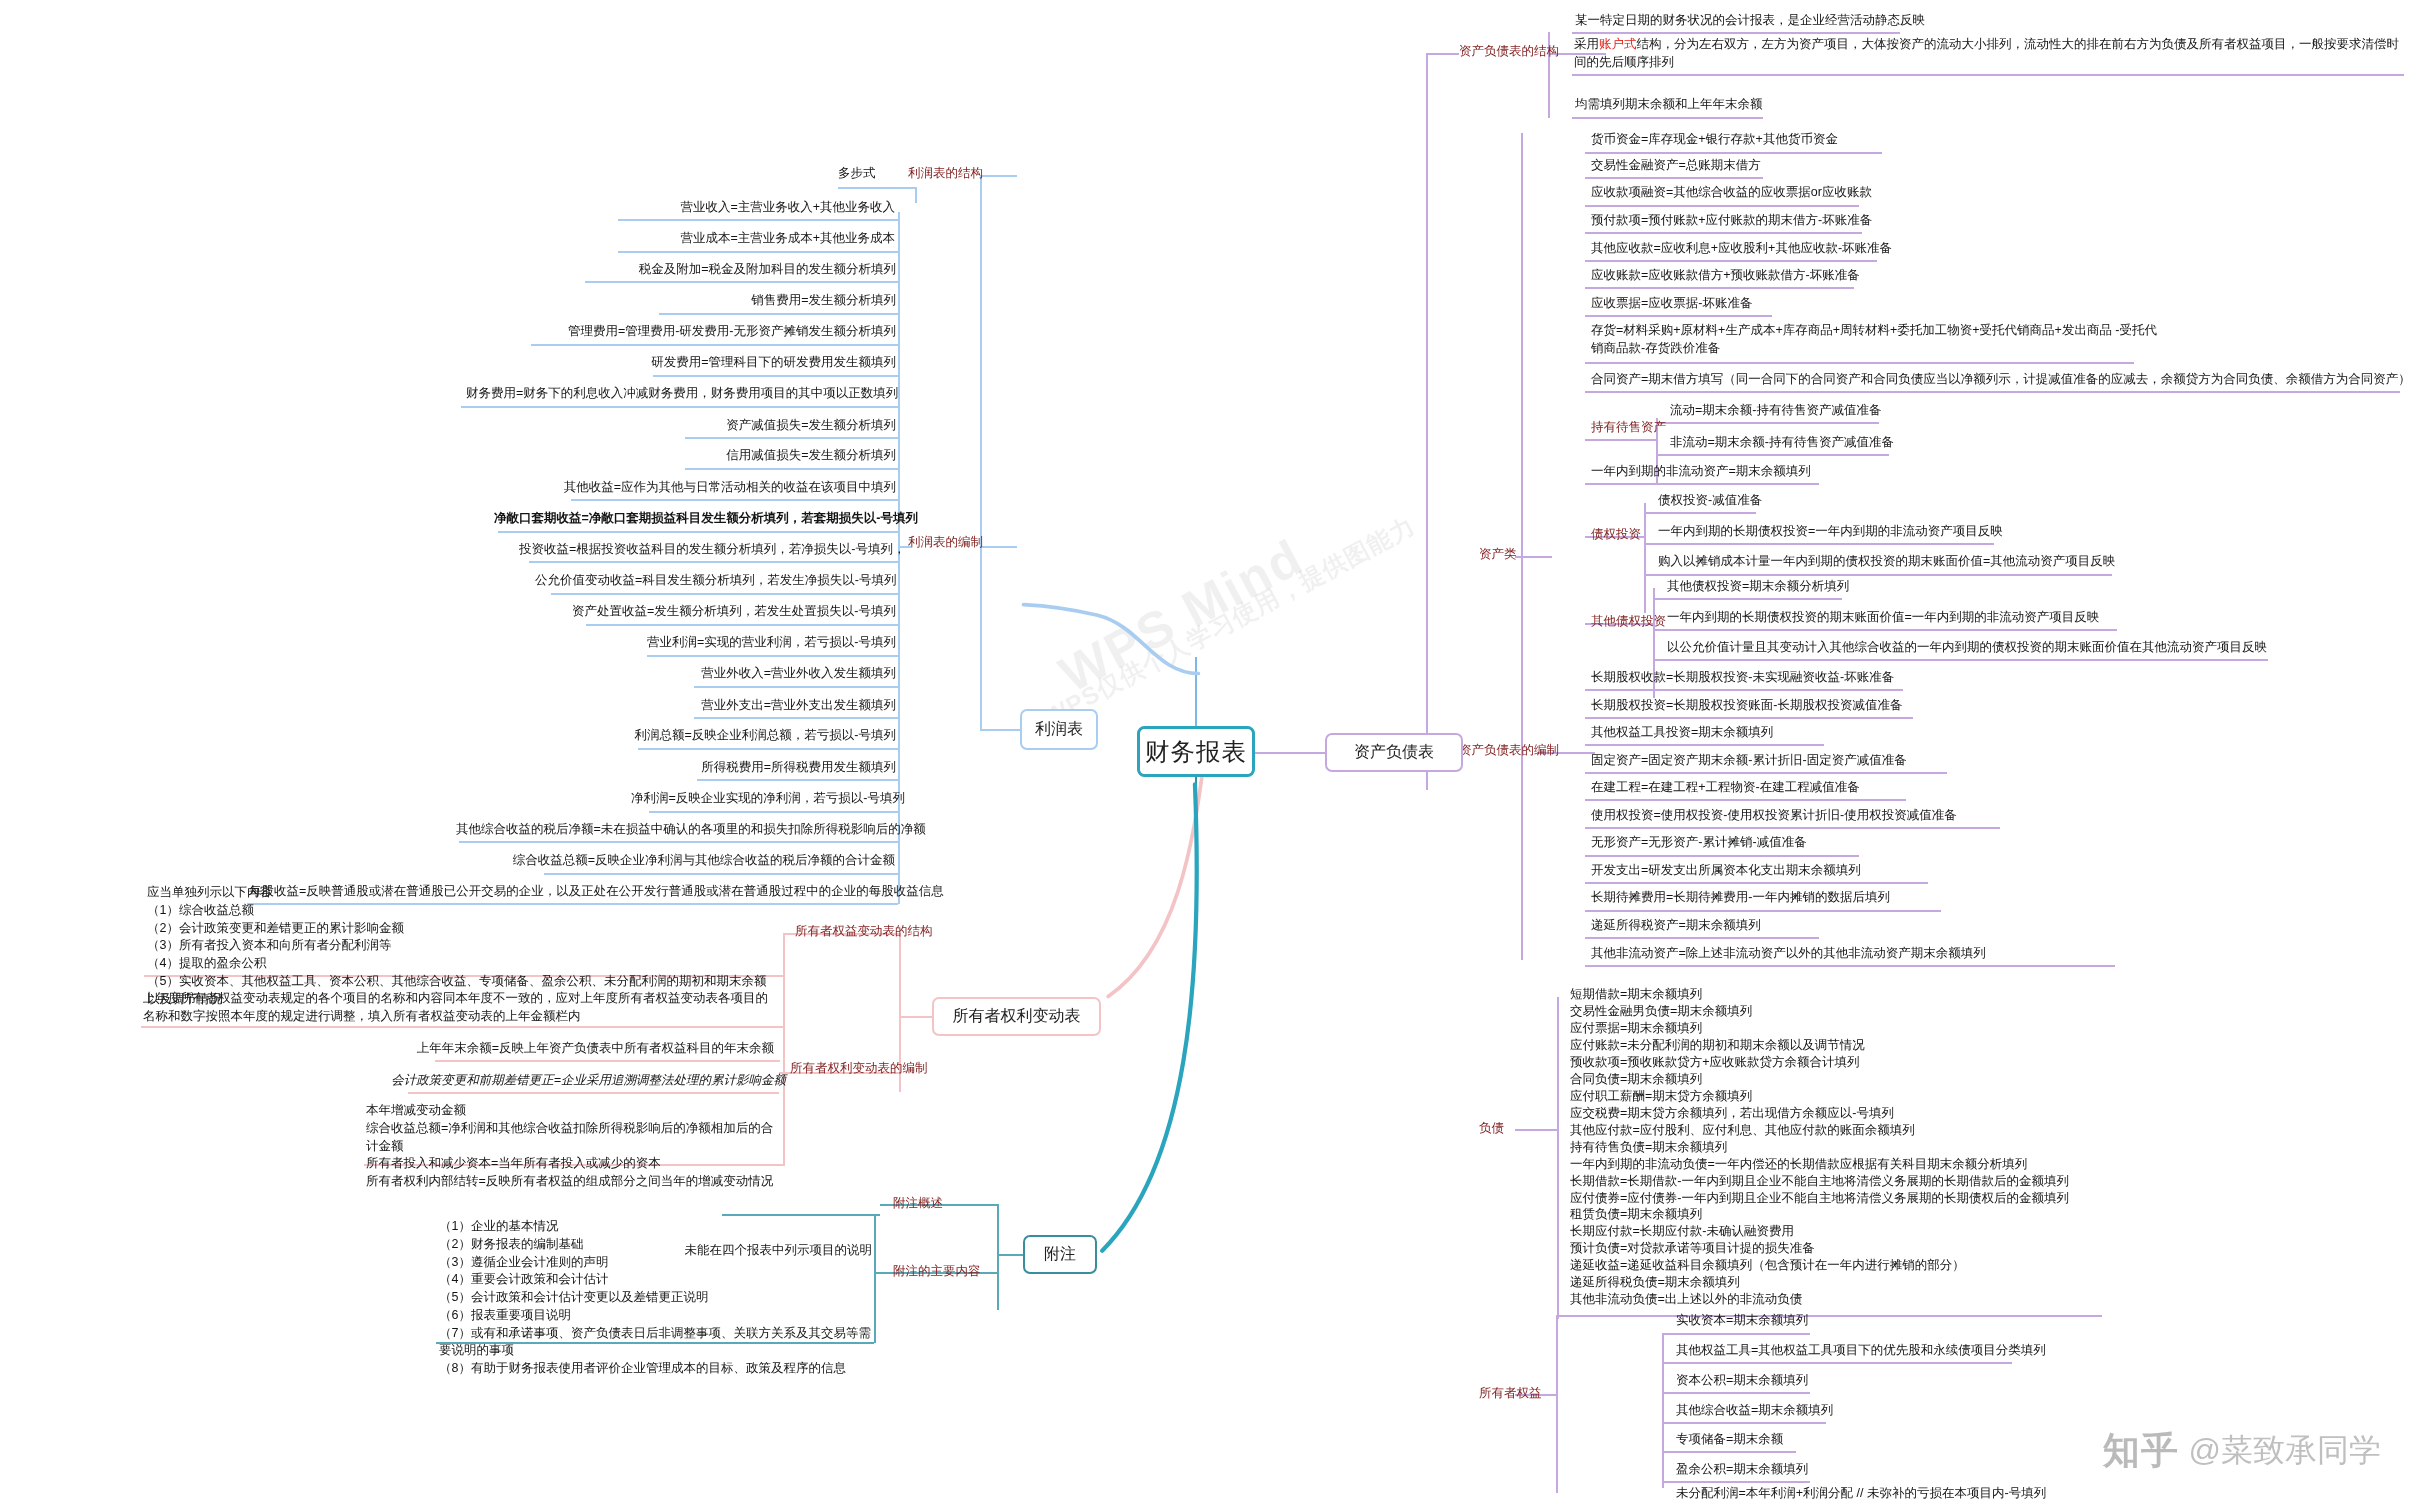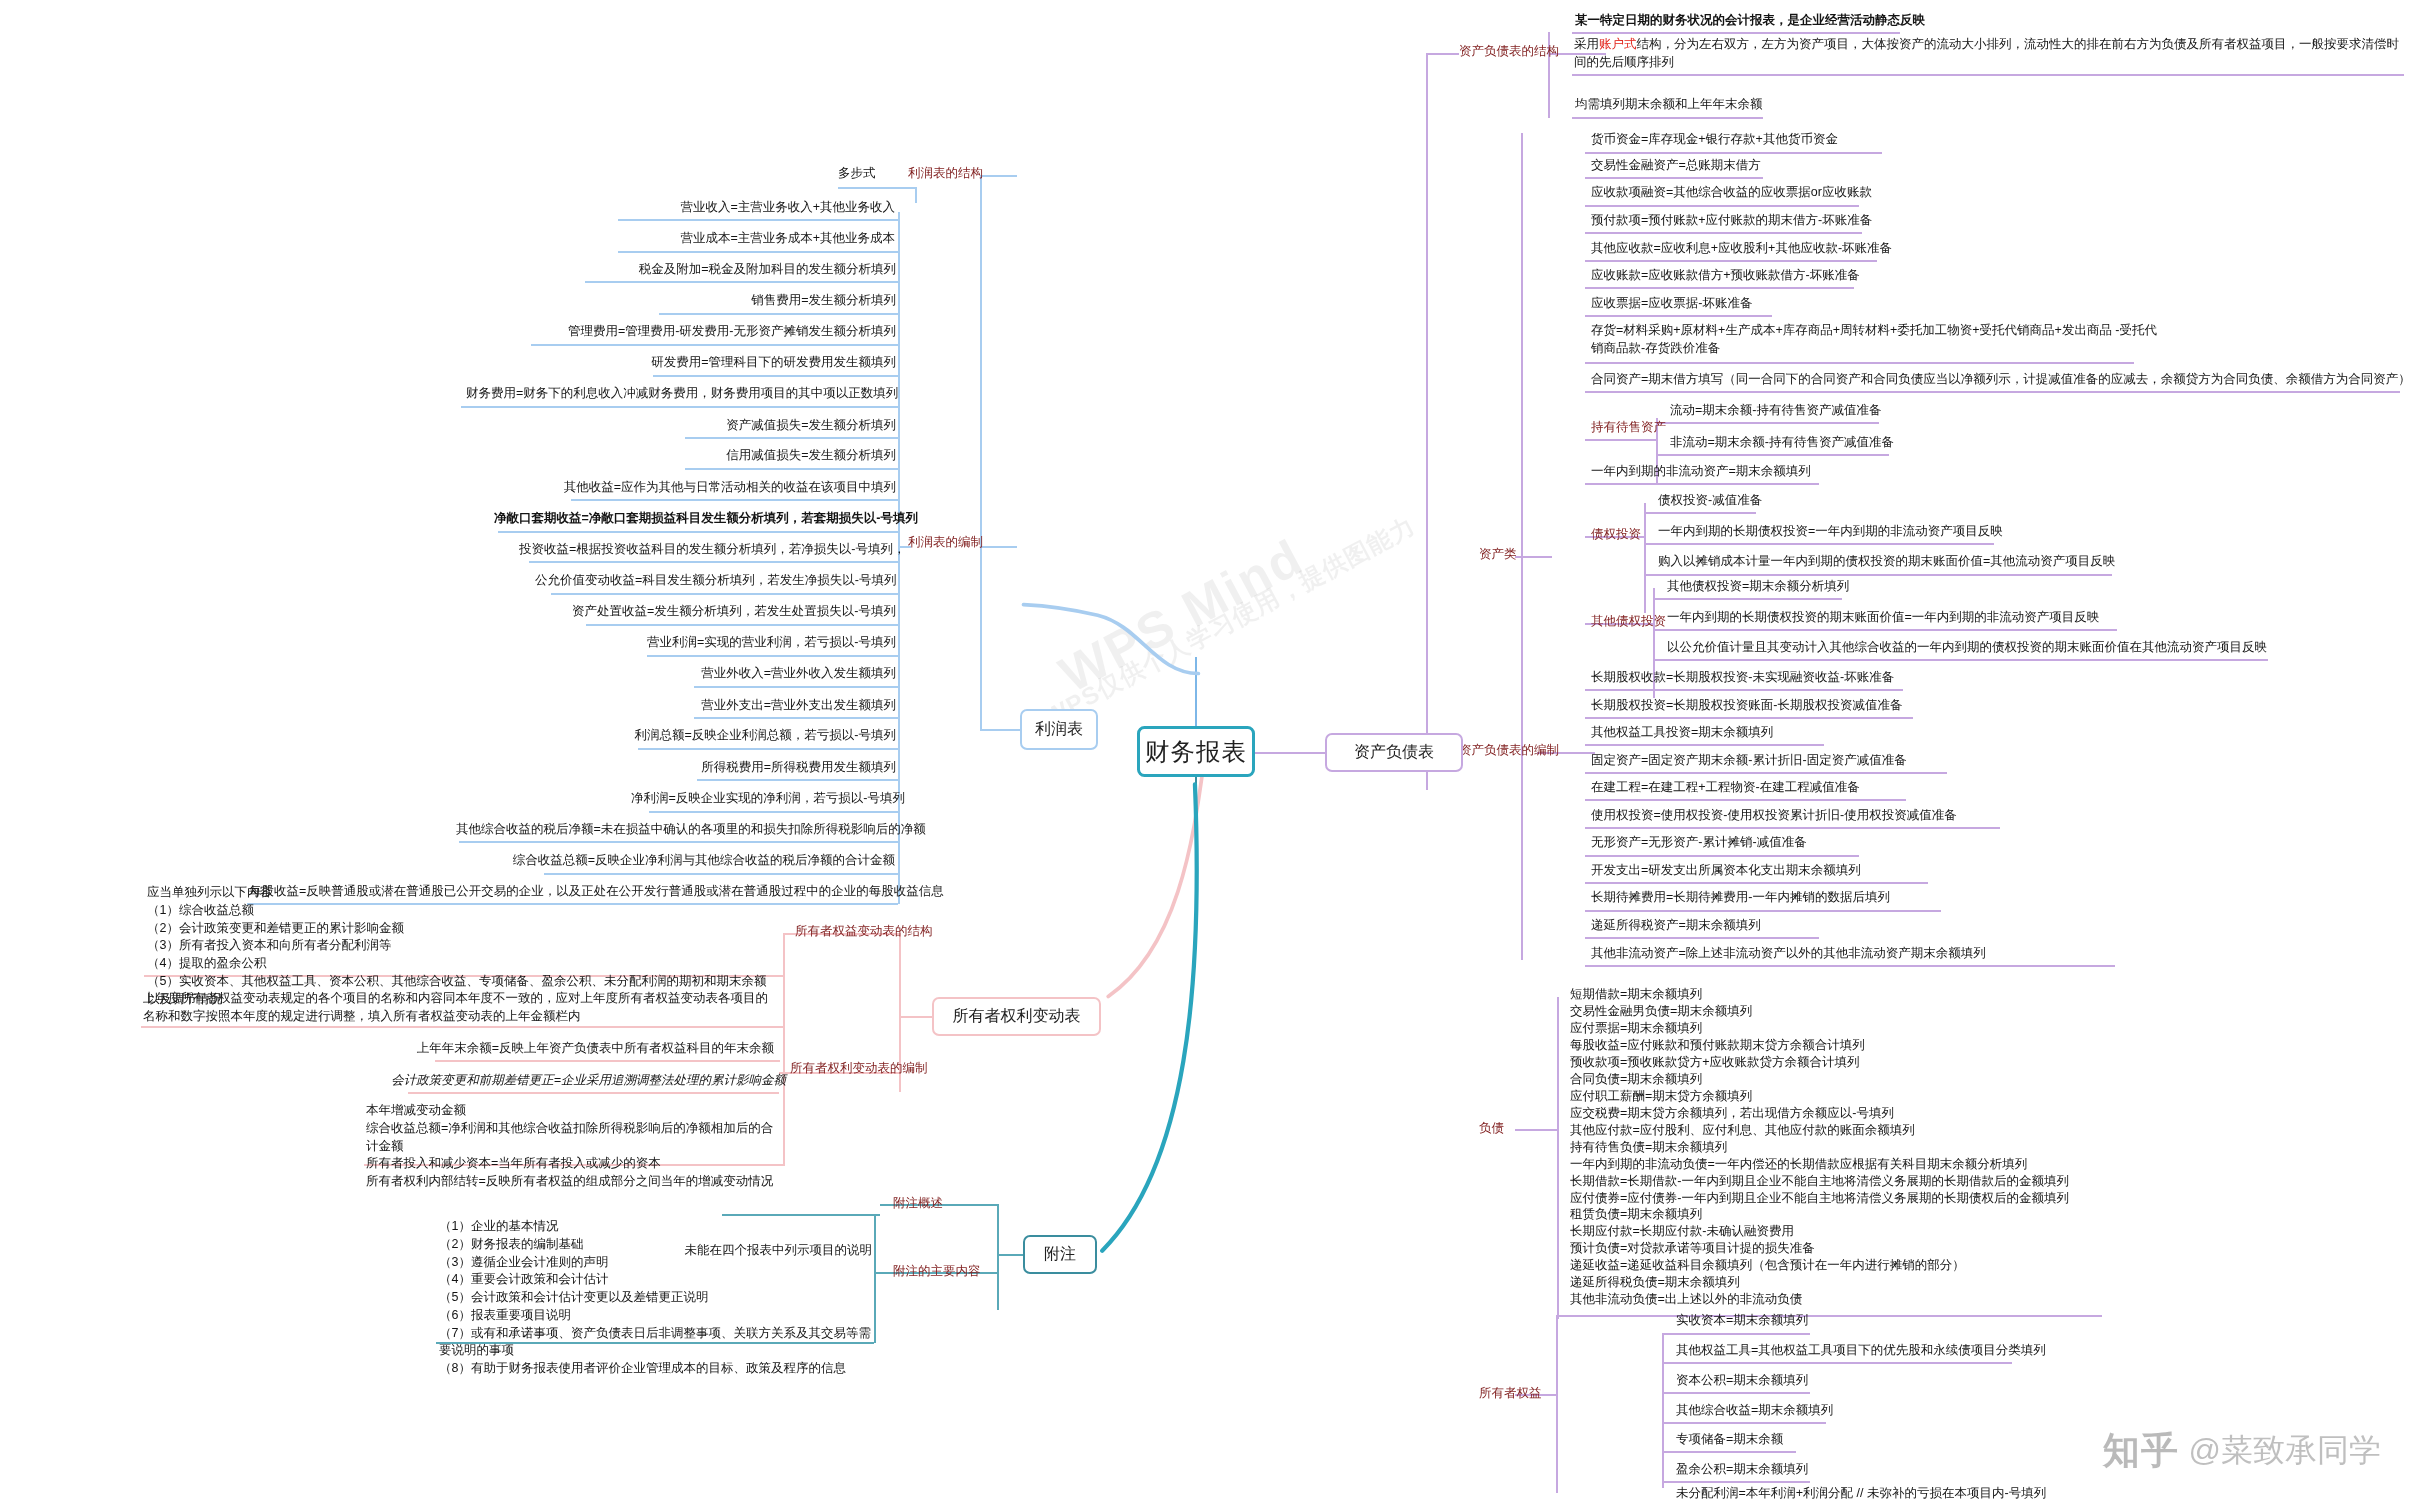--- a/index.html
+++ b/index.html
@@ -269,21 +269,21 @@
 
   <div class="vline c-purple" style="left:1426px;top:53px;height:737px;"></div>
   <div class="hline c-purple" style="left:1426px;top:752px;width:32px;"></div>
   <div class="hline c-purple" style="left:1426px;top:53px;width:33px;"></div>
 
   <div class="sub-label" style="left:1459px;top:43px;">资产负债表的结构</div>
   <div class="sub-label" style="left:1459px;top:742px;">资产负债表的编制</div>
   <div class="hline c-purple" style="left:1548px;top:53px;width:58px;"></div>
   <div class="hline c-purple" style="left:1537px;top:752px;width:58px;"></div>
 
-  <div class="leaf" style="left:1575px;top:11.7px;font-weight:bold;">某一特定日期的财务状况的会计报表，是企业经营活动静态反映</div>
+  <div class="leaf" style="left:1575px;top:11.7px;">某一特定日期的财务状况的会计报表，是企业经营活动静态反映</div>
   <div class="ul c-purple" style="left:1572px;top:32px;width:328px;"></div>
 
   <div class="leaf wrap" style="left:1574px;top:36px;width:827px;">
     <span>采用</span><span class="hl">账户式</span><span>结构，分为左右双方，左方为资产项目，大体按资产的流动大小排列，流动性大的排在前右方为负债及所有者权益项目，一般按要求清偿时间的先后顺序排列</span>
   </div>
   <div class="ul c-purple" style="left:1572px;top:74px;width:832px;"></div>
 
   <div class="leaf" style="left:1575px;top:96px;">均需填列期末余额和上年年末余额</div>
   <div class="ul c-purple" style="left:1572px;top:117px;width:191px;"></div>
   <div class="vline c-purple" style="left:1548px;top:32px;height:86px;"></div>
@@ -376,21 +376,21 @@
   <div class="leaf" style="left:1591px;top:945px;">其他非流动资产=除上述非流动资产以外的其他非流动资产期末余额填列</div>
   <div class="ul c-purple" style="left:1585px;top:965px;width:530px;"></div>
 
   <div class="sub-label" style="left:1479px;top:1120px;">负债</div>
   <div class="hline c-purple" style="left:1515px;top:1129px;width:42px;"></div>
   <div class="vline c-purple" style="left:1557px;top:997px;height:322px;"></div>
 
   <div class="leaf" style="left:1570px;top:986px;">短期借款=期末余额填列</div>
   <div class="leaf" style="left:1570px;top:1003px;">交易性金融男负债=期末余额填列</div>
   <div class="leaf" style="left:1570px;top:1020px;">应付票据=期末余额填列</div>
-  <div class="leaf" style="left:1570px;top:1037px;">每股收益=应付账款和预付账款期末贷方余额合计填列</div>
+  <div class="leaf" style="left:1570px;top:1037px;">应付账款=未分配利润的期初和期末余额以及调节情况</div>
   <div class="leaf" style="left:1570px;top:1054px;">预收款项=预收账款贷方+应收账款贷方余额合计填列</div>
   <div class="leaf" style="left:1570px;top:1071px;">合同负债=期末余额填列</div>
   <div class="leaf" style="left:1570px;top:1088px;">应付职工薪酬=期末贷方余额填列</div>
   <div class="leaf" style="left:1570px;top:1105px;">应交税费=期末贷方余额填列，若出现借方余额应以-号填列</div>
   <div class="leaf" style="left:1570px;top:1122px;">其他应付款=应付股利、应付利息、其他应付款的账面余额填列</div>
   <div class="leaf" style="left:1570px;top:1139px;">持有待售负债=期末余额填列</div>
   <div class="leaf" style="left:1570px;top:1156px;">一年内到期的非流动负债=一年内偿还的长期借款应根据有关科目期末余额分析填列</div>
   <div class="leaf" style="left:1570px;top:1173px;">长期借款=长期借款-一年内到期且企业不能自主地将清偿义务展期的长期借款后的金额填列</div>
   <div class="leaf" style="left:1570px;top:1190px;">应付债券=应付债券-一年内到期且企业不能自主地将清偿义务展期的长期债权后的金额填列</div>
   <div class="leaf" style="left:1570px;top:1206px;">租赁负债=期末余额填列</div>

